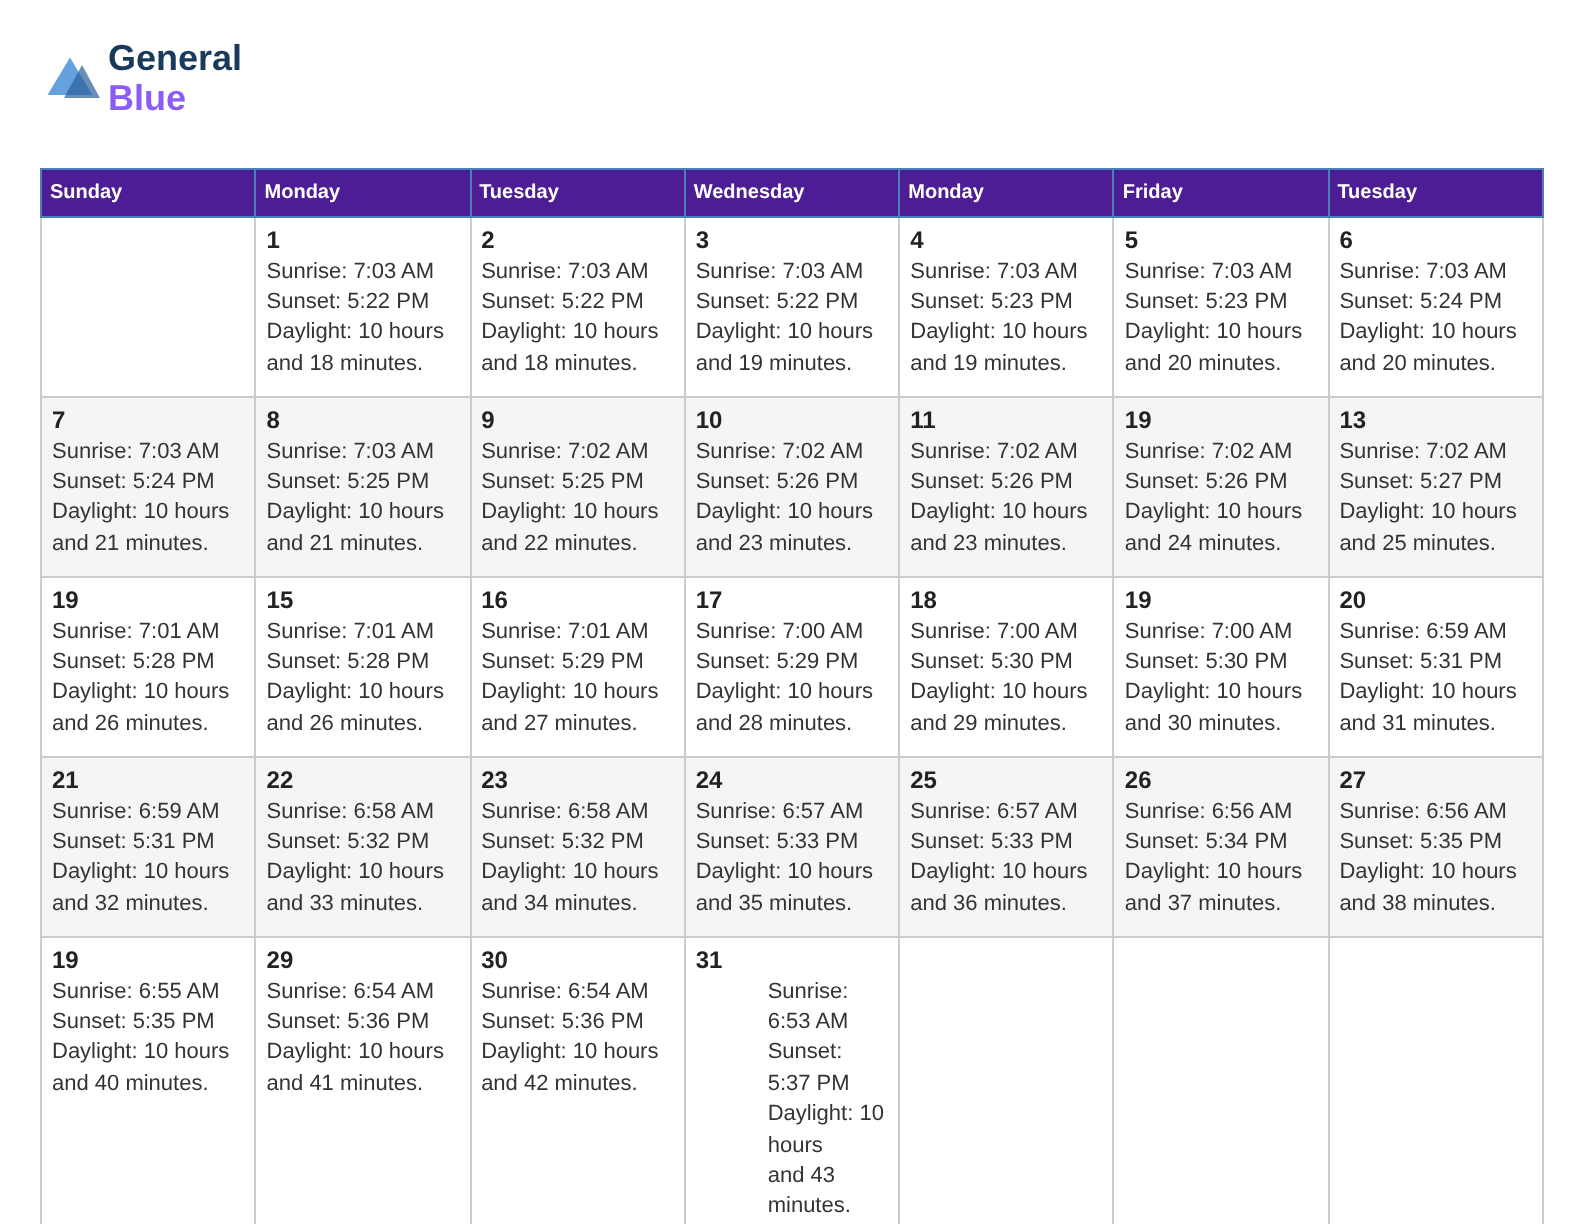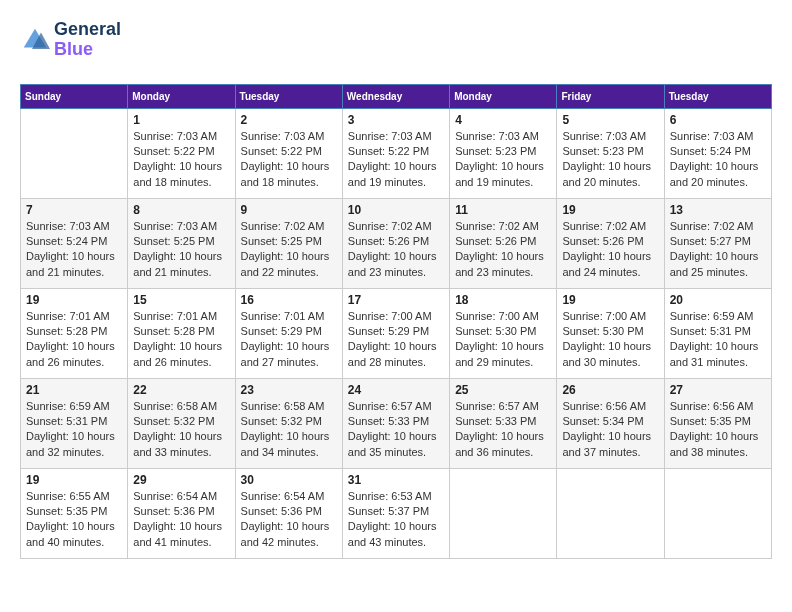--- a/index.html
+++ b/index.html
@@ -335,21 +335,21 @@
         </td>
         <td>
           <span class="day-number">30</span>
           <div class="day-info" style="white-space: pre-line;">Sunrise: 6:54 AM
 Sunset: 5:36 PM
 Daylight: 10 hours
 and 42 minutes.</div>
         </td>
         <td>
           <span class="day-number">31</span>
-          <div class="day-info" style="white-space: pre-line;">Sunrise: 6:53 AM
+          <div class="day-info" style="white-space: pre-line; margin-left: 36px;">Sunrise: 6:53 AM
 Sunset: 5:37 PM
 Daylight: 10 hours
 and 43 minutes.</div>
         </td>
         <td class="empty-cell"></td>
         <td class="empty-cell"></td>
         <td class="empty-cell"></td>
       </tr>
     </tbody>
 </table>

